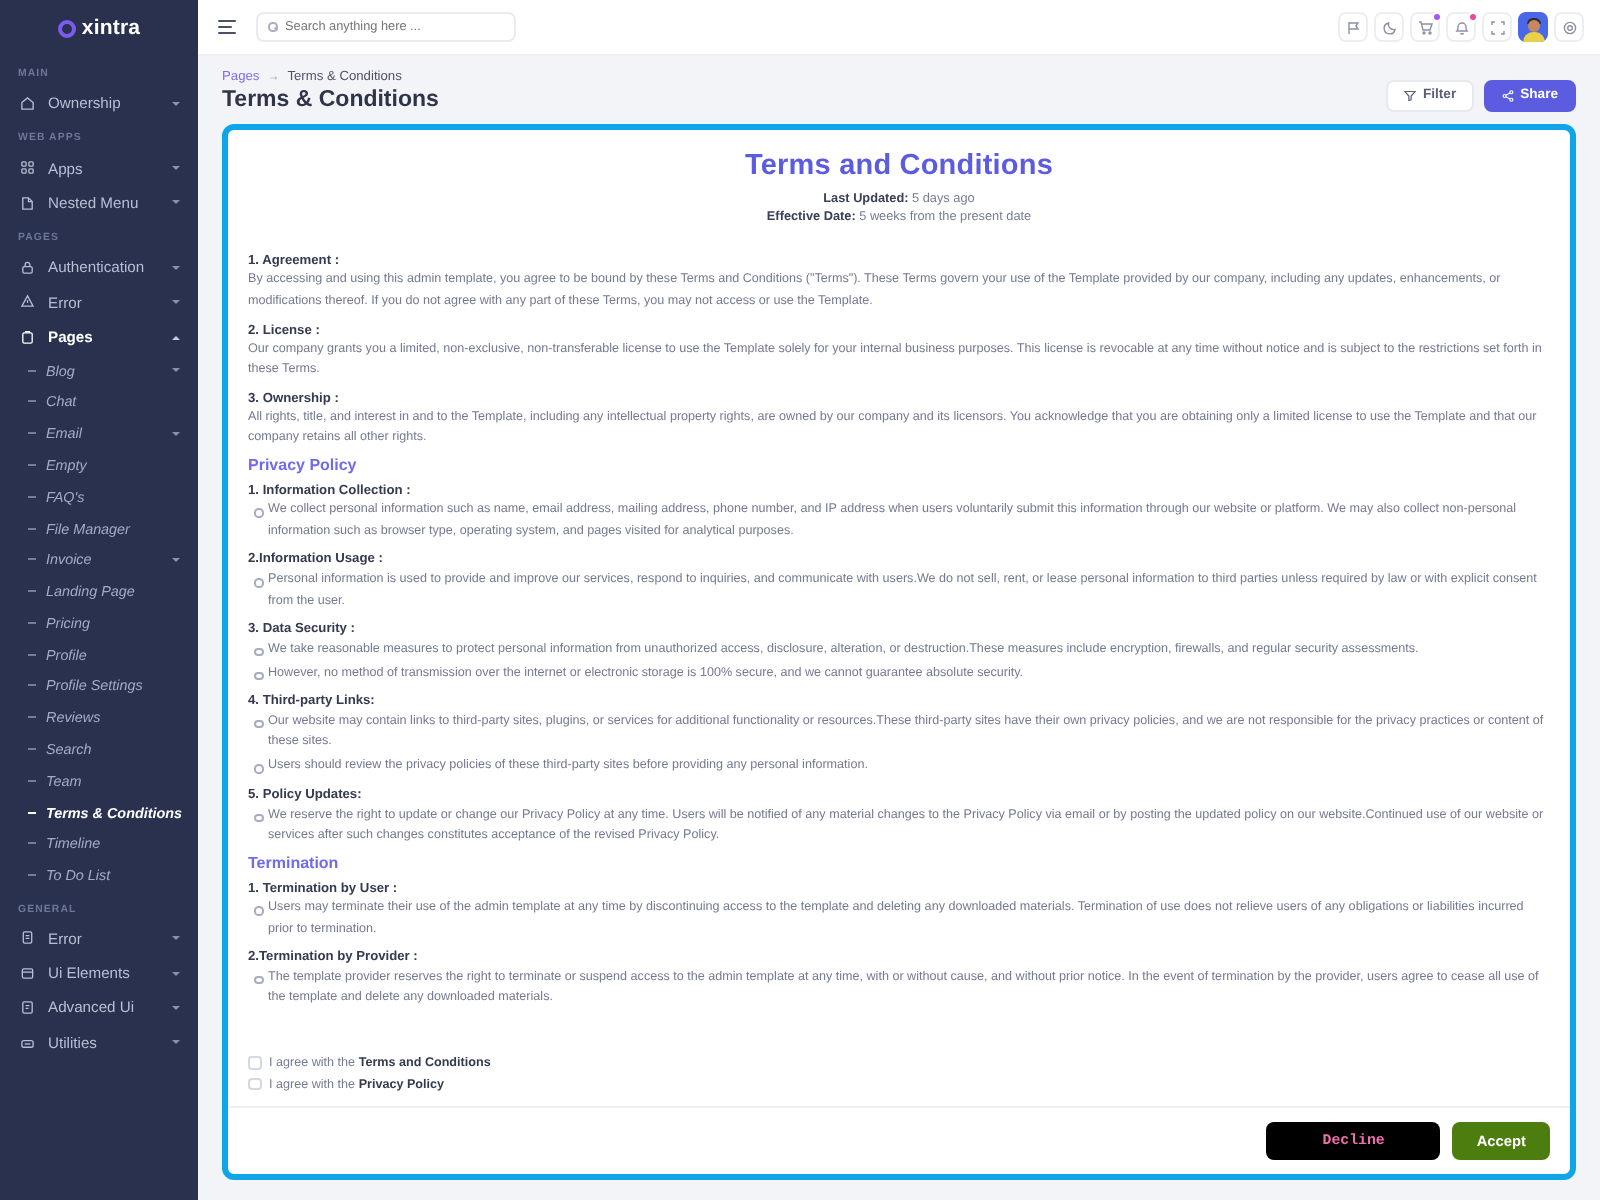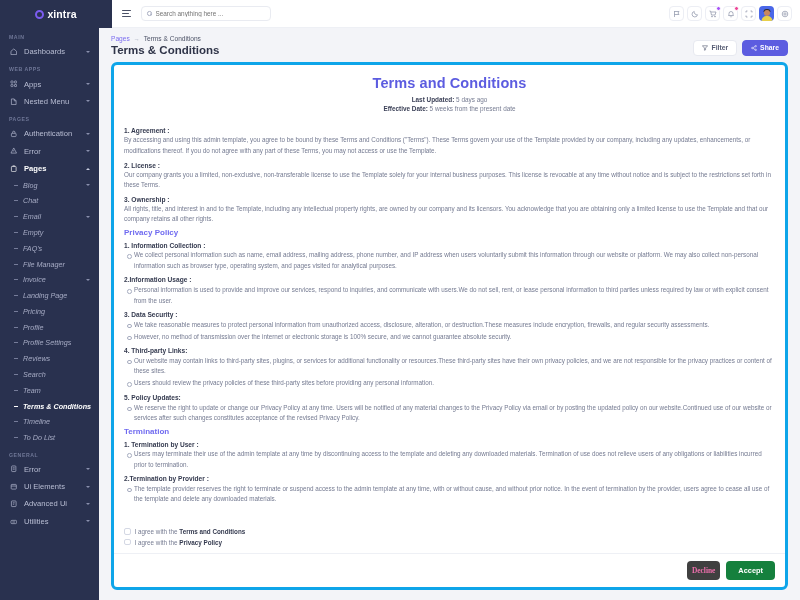--- a/index.html
+++ b/index.html
@@ -7,21 +7,21 @@
     width: 800px; height: 600px;
     font-family: "Liberation Sans", sans-serif;
     background: #f3f4f8;
     overflow: hidden;
   }
   body { display: flex; flex-direction: column; }
 
   
   .topbar { height: 28px; display: flex; flex-shrink: 0; }
   .brand {
-    width: 112px; background: #29314f; display: flex;
+    width: 99px; background: #29314f; display: flex;
     align-items: center; justify-content: center; gap: 3px;
   }
   .brand-mark {
     width: 9px; height: 9px; border-radius: 50%;
     border: 2.2px solid #7b5cf0;
   }
   .brand-name { color: #fff; font-size: 10.5px; font-weight: 700; letter-spacing: .1px; }
 
   .topbar-main {
     flex: 1; background: #fff; display: flex; align-items: center;
@@ -169,26 +169,26 @@
     width: 6.5px; height: 6.5px; border: 1px solid #d4d8e4;
     border-radius: 2px; background: #fff; flex-shrink: 0;
   }
   .agree-line b { color: #343a4f; font-weight: 700; }
 
   .card-foot {
     border-top: 1px solid #eef0f5; padding: 7px 10px;
     display: flex; justify-content: flex-end; gap: 6px; margin-top: 4px;
   }
   .btn-decline {
-    background: #404040; color: #f070ae; border: none; border-radius: 4px;
-    font-size: 7.4px; font-weight: 700; padding: 5px 5px; cursor: pointer;
-    font-family: Liberation Serif, serif;
+    background: #000000; color: #f070ae; border: none; border-radius: 4px;
+    font-size: 7.4px; font-weight: 700; padding: 5px 28px; cursor: pointer;
+    font-family: Liberation Mono, monospace;
   }
   .btn-accept {
-    background: #15803d; color: #fff; border: none; border-radius: 4px;
+    background: #4d7c0f; color: #fff; border: none; border-radius: 4px;
     font-size: 7.4px; font-weight: 700; padding: 5px 12px; cursor: pointer;
     font-family: "Liberation Sans", sans-serif;
   }
 </style>
 </head>
 <body>
 
 <div class="topbar">
   <div class="brand">
     <span class="brand-mark"></span>
@@ -257,21 +257,21 @@
 <div class="shell">
 
   <nav class="sidebar" id="sidebar">
       <div class="nav-cap">MAIN</div>
       <div class="nav-item">
         <span class="ico">
           <svg width="7.5" height="7.5" viewBox="0 0 16 16" fill="none" stroke="currentColor" stroke-width="1.4">
             <path d="M2 7l6-5 6 5v7H2z"></path>
           </svg>
         </span>
-        <span class="lbl">Dashboards</span>
+        <span class="lbl">Ownership</span>
         <span class="chev "></span>
       </div>
       <div class="nav-cap">WEB APPS</div>
       <div class="nav-item">
         <span class="ico">
           <svg width="7.5" height="7.5" viewBox="0 0 16 16" fill="none" stroke="currentColor" stroke-width="1.4">
             <rect x="2" y="2" width="4.5" height="4.5" rx="1"></rect>
             <rect x="9.5" y="2" width="4.5" height="4.5" rx="1"></rect>
             <rect x="2" y="9.5" width="4.5" height="4.5" rx="1"></rect>
             <rect x="9.5" y="9.5" width="4.5" height="4.5" rx="1"></rect>

